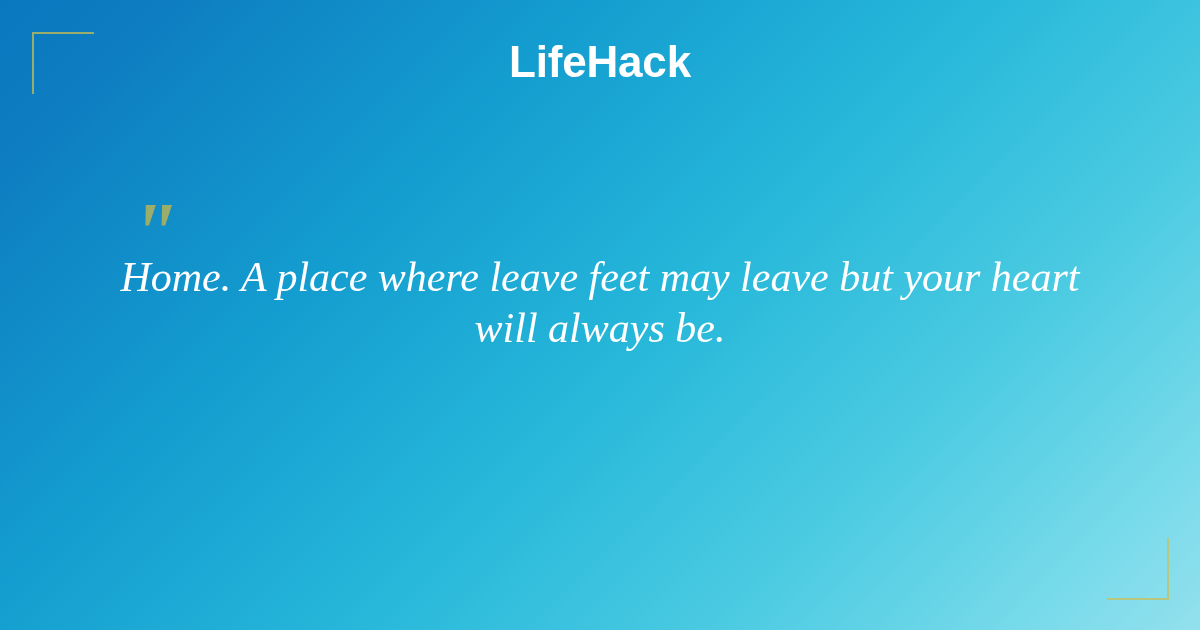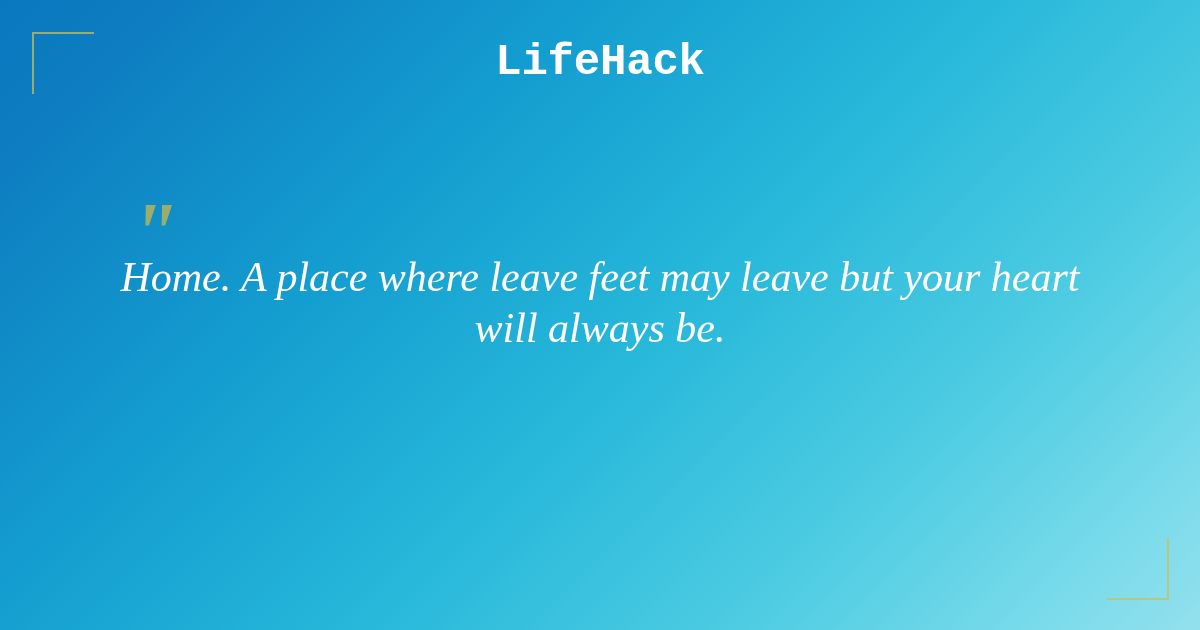--- a/index.html
+++ b/index.html
@@ -57,21 +57,21 @@
   #brand {
     position: absolute;
     left: 0;
     top: 40px;
     width: 1200px;
     text-align: center;
   }
 
   #brand-text {
     display: inline-block;
-    font-family: Liberation Mono, monospace;
+    font-family: Liberation Sans, sans-serif;
     font-size: 44px;
     font-weight: 700;
     line-height: 1;
     letter-spacing: -0.2px;
     color: #ffffff;
     white-space: nowrap;
   }
 
   
   #quote-block {

